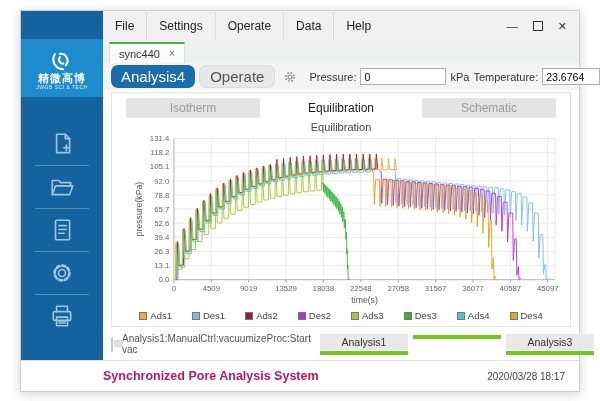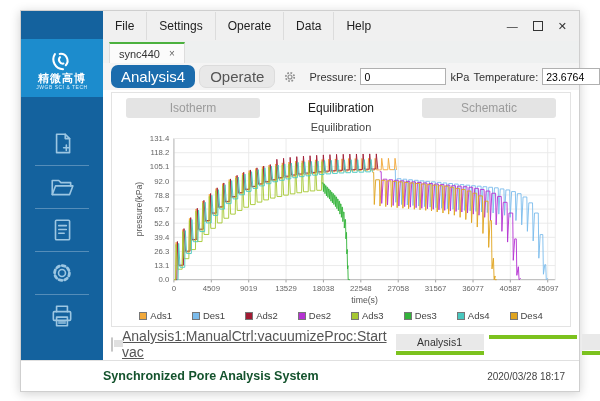--- a/index.html
+++ b/index.html
@@ -47,28 +47,28 @@
   .subtab.active{background:#fff;color:#1a1a1a;}
   .chart-title{text-align:center;font-size:11px;color:#444;margin-top:1px;}
   #chart-svg{display:block;margin:0 auto;}
   .legend{display:flex;justify-content:center;align-items:center;gap:20px;font-size:9.5px;color:#444;margin:1px 0 5px;}
   .legend-item{display:flex;align-items:center;}
   .sw{width:8px;height:8px;border:1px solid #777;display:inline-block;margin-right:3px;box-sizing:border-box;}
   
   .status-row{height:24px;margin:5px 8px 4px;display:flex;align-items:center;gap:9px;flex-shrink:0;}
   .status-toggle{width:26px;height:13px;border:1px solid #c6c6c6;background:#f5f5f5;border-radius:2px;cursor:pointer;position:relative;}
   .status-toggle::after{content:"";position:absolute;left:2px;top:2px;width:9px;height:7px;background:#e0e0e0;}
-  .status-msg{font-size:14px;color:#555;text-decoration:underline;}
+  .status-msg{font-size:10px;color:#555;}
   .prog-group{margin-left:auto;display:flex;gap:5px;}
   .prog-btn{width:88px;cursor:pointer;border-radius:10px;}
   .prog-label{background:#e9e9e9;font-size:10.5px;color:#333;text-align:center;padding:2px 0;}
   .prog-bar{height:4px;background:#7cc21e;margin-top:1px;}
   
   .footer{height:30px;border-top:1px solid #e0e0e0;display:flex;align-items:center;padding:0 14px 0 82px;background:#fff;flex-shrink:0;}
-  .footer-app{font-size:12.5px;font-weight:700;color:#14532d;}
+  .footer-app{font-size:12.5px;font-weight:700;color:#be185d;}
   .footer-right{margin-left:auto;display:flex;gap:24px;font-size:10px;color:#444;}
 </style>
 </head>
 <body>
 
 <div class="stage">
   <div class="window">
     <div class="win-main">
 
       <div class="sidebar">

